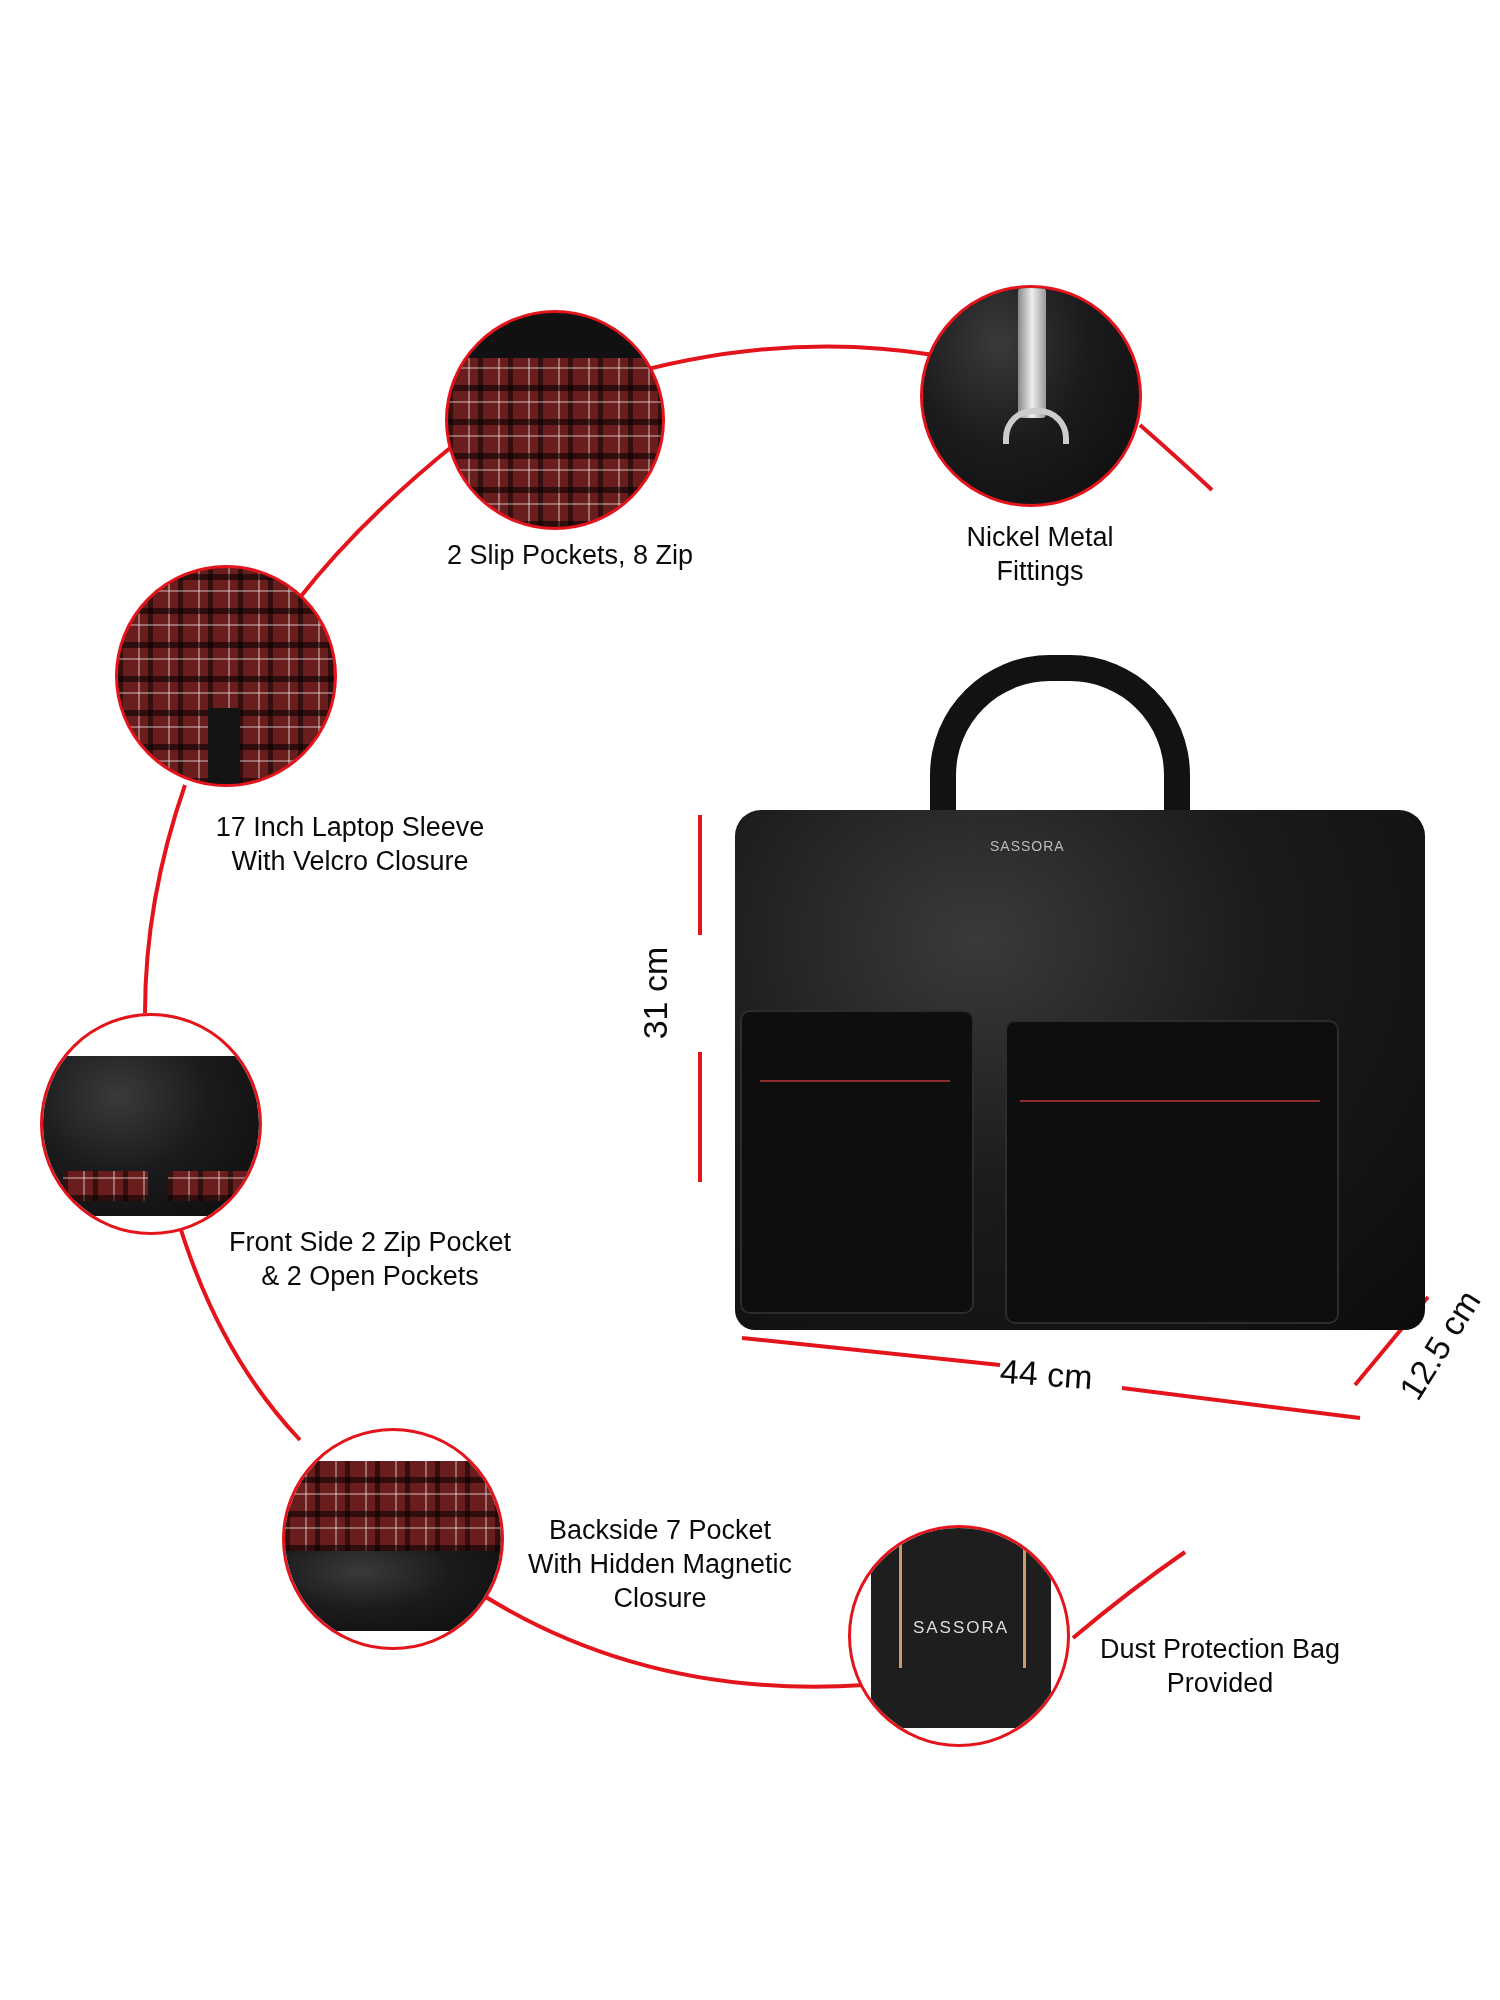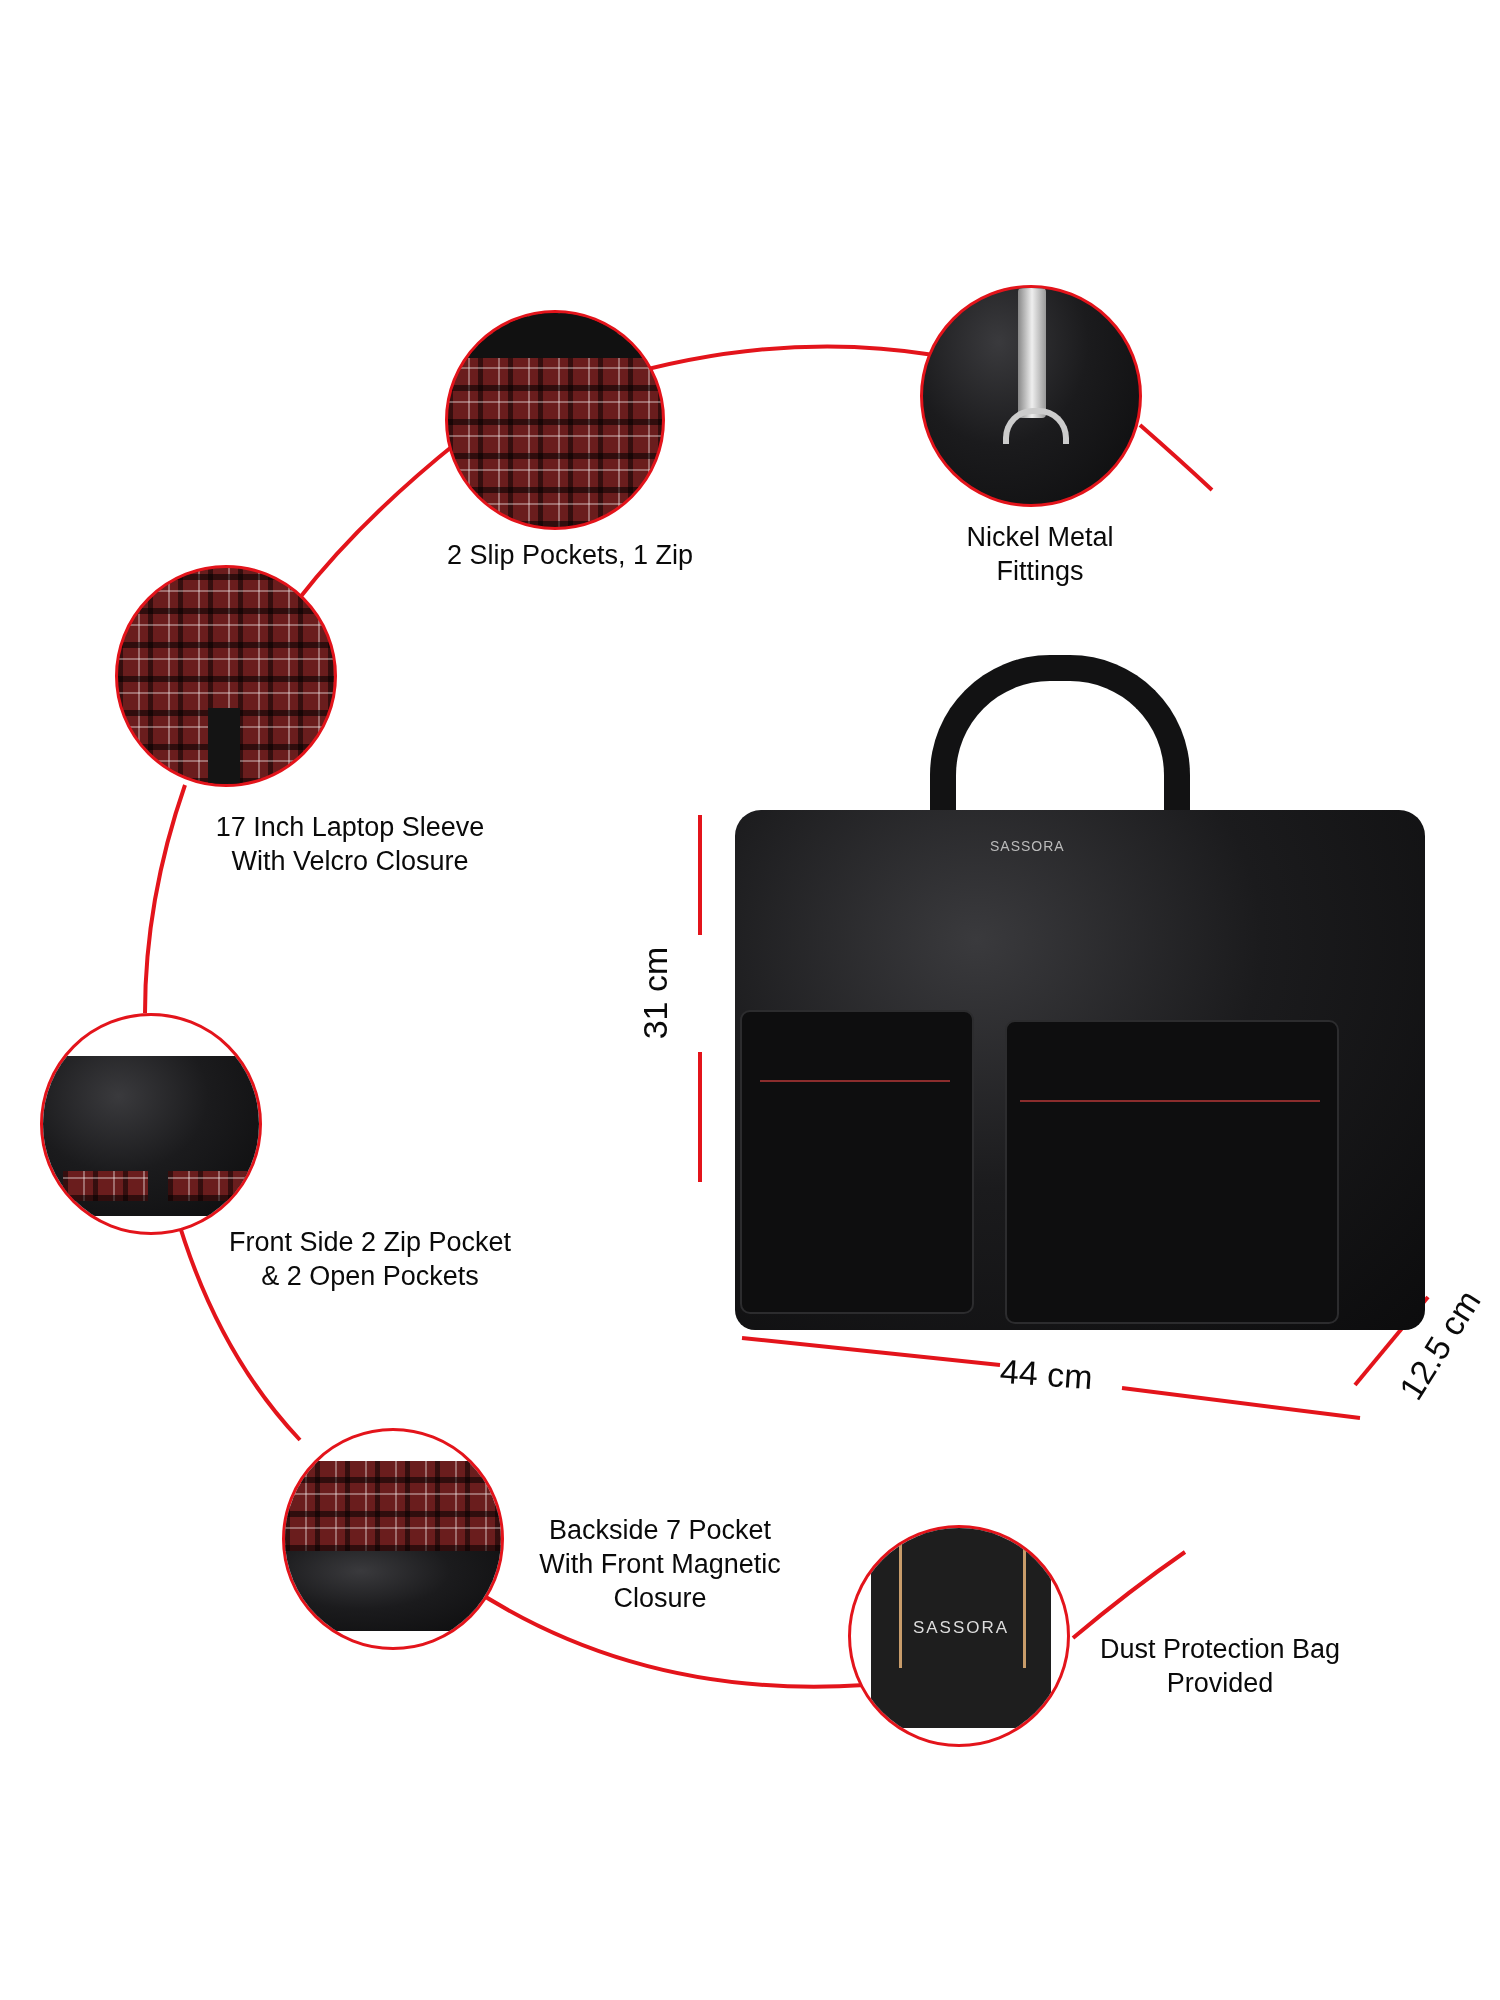--- a/index.html
+++ b/index.html
@@ -34,21 +34,21 @@
   <line x1="700" y1="1052" x2="700" y2="1182" stroke="#e3141b" stroke-width="4"></line>
   <line x1="742" y1="1338" x2="1000" y2="1365" stroke="#e3141b" stroke-width="4"></line>
   <line x1="1122" y1="1388" x2="1360" y2="1418" stroke="#e3141b" stroke-width="4"></line>
   <line x1="1355" y1="1385" x2="1428" y2="1297" stroke="#e3141b" stroke-width="4"></line>
 </svg>
 
 <div class="circle plaid" style="left:445px;top:310px;width:220px;height:220px;">
   <div class="abs" style="left:0;top:0;width:100%;height:45px;background:#111;"></div>
 </div>
 <div class="label" style="left:380px;top:538px;width:380px;">
-  <div>2 Slip Pockets, 1 Zip</div>
+  <div>2 Slip Pockets, 8 Zip</div>
 </div>
 
 <div class="circle leather" style="left:920px;top:285px;width:222px;height:222px;">
   <div class="abs" style="left:95px;top:0;width:28px;height:130px;background:linear-gradient(90deg,#888,#eee,#999);border-radius:4px;"></div>
   <div class="abs" style="left:80px;top:120px;width:54px;height:30px;border:6px solid #ccc;border-bottom:none;border-radius:30px 30px 0 0;"></div>
 </div>
 <div class="label" style="left:900px;top:520px;width:280px;">
   <div>Nickel Metal</div>
   <div>Fittings</div>
 </div>
@@ -70,21 +70,21 @@
   <div>Front Side 2 Zip Pocket</div>
   <div>&amp; 2 Open Pockets</div>
 </div>
 
 <div class="circle" style="left:282px;top:1428px;width:222px;height:222px;background:#fff;">
   <div class="abs plaid" style="left:0;top:30px;width:100%;height:90px;"></div>
   <div class="abs leather" style="left:0;top:120px;width:100%;height:80px;"></div>
 </div>
 <div class="label" style="left:500px;top:1513px;width:320px;">
   <div>Backside 7 Pocket</div>
-  <div>With Front Magnetic</div>
+  <div>With Hidden Magnetic</div>
   <div>Closure</div>
 </div>
 
 <div class="circle" style="left:848px;top:1525px;width:222px;height:222px;background:#fff;">
   <div class="abs" style="left:20px;top:0;width:180px;height:200px;background:#1e1e1e;border-radius:10px;">
     <div class="abs" style="left:28px;top:10px;width:3px;height:130px;background:#c89c6a;"></div>
     <div class="abs" style="left:152px;top:10px;width:3px;height:130px;background:#c89c6a;"></div>
     <div class="abs" style="left:0;top:90px;width:100%;text-align:center;color:#ddd;font-size:17px;letter-spacing:2px;">SASSORA</div>
   </div>
 </div>

